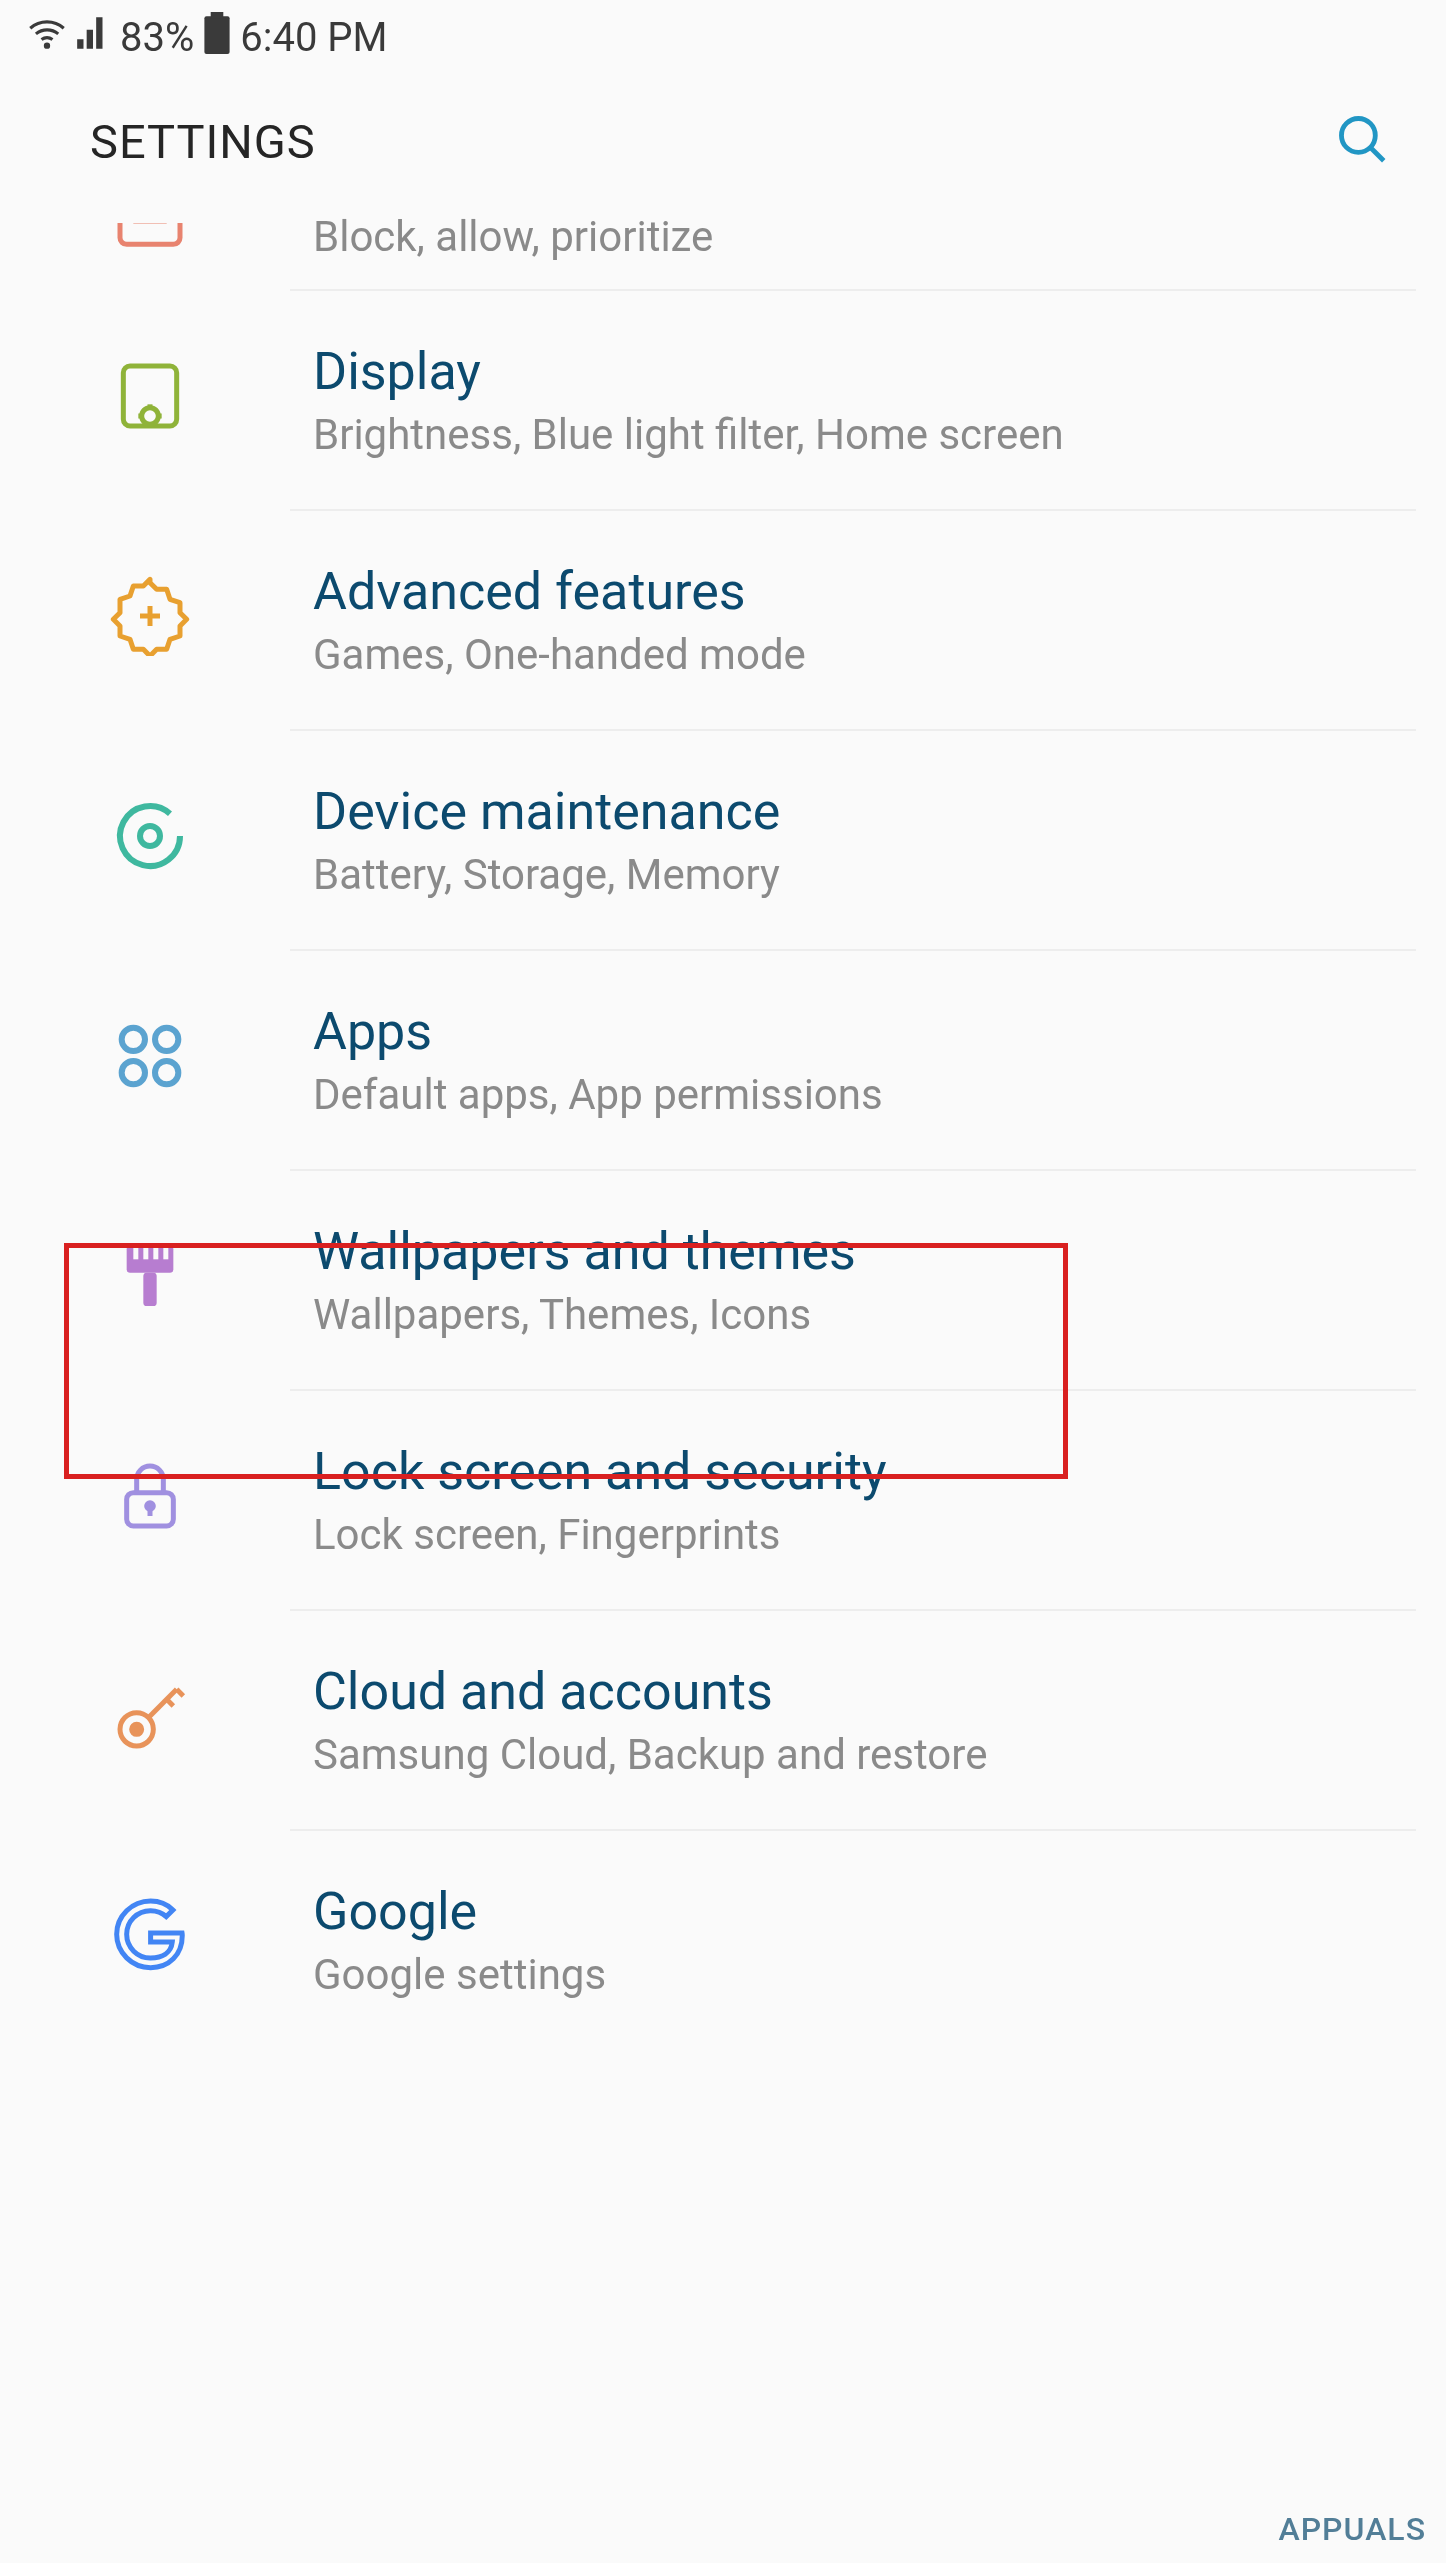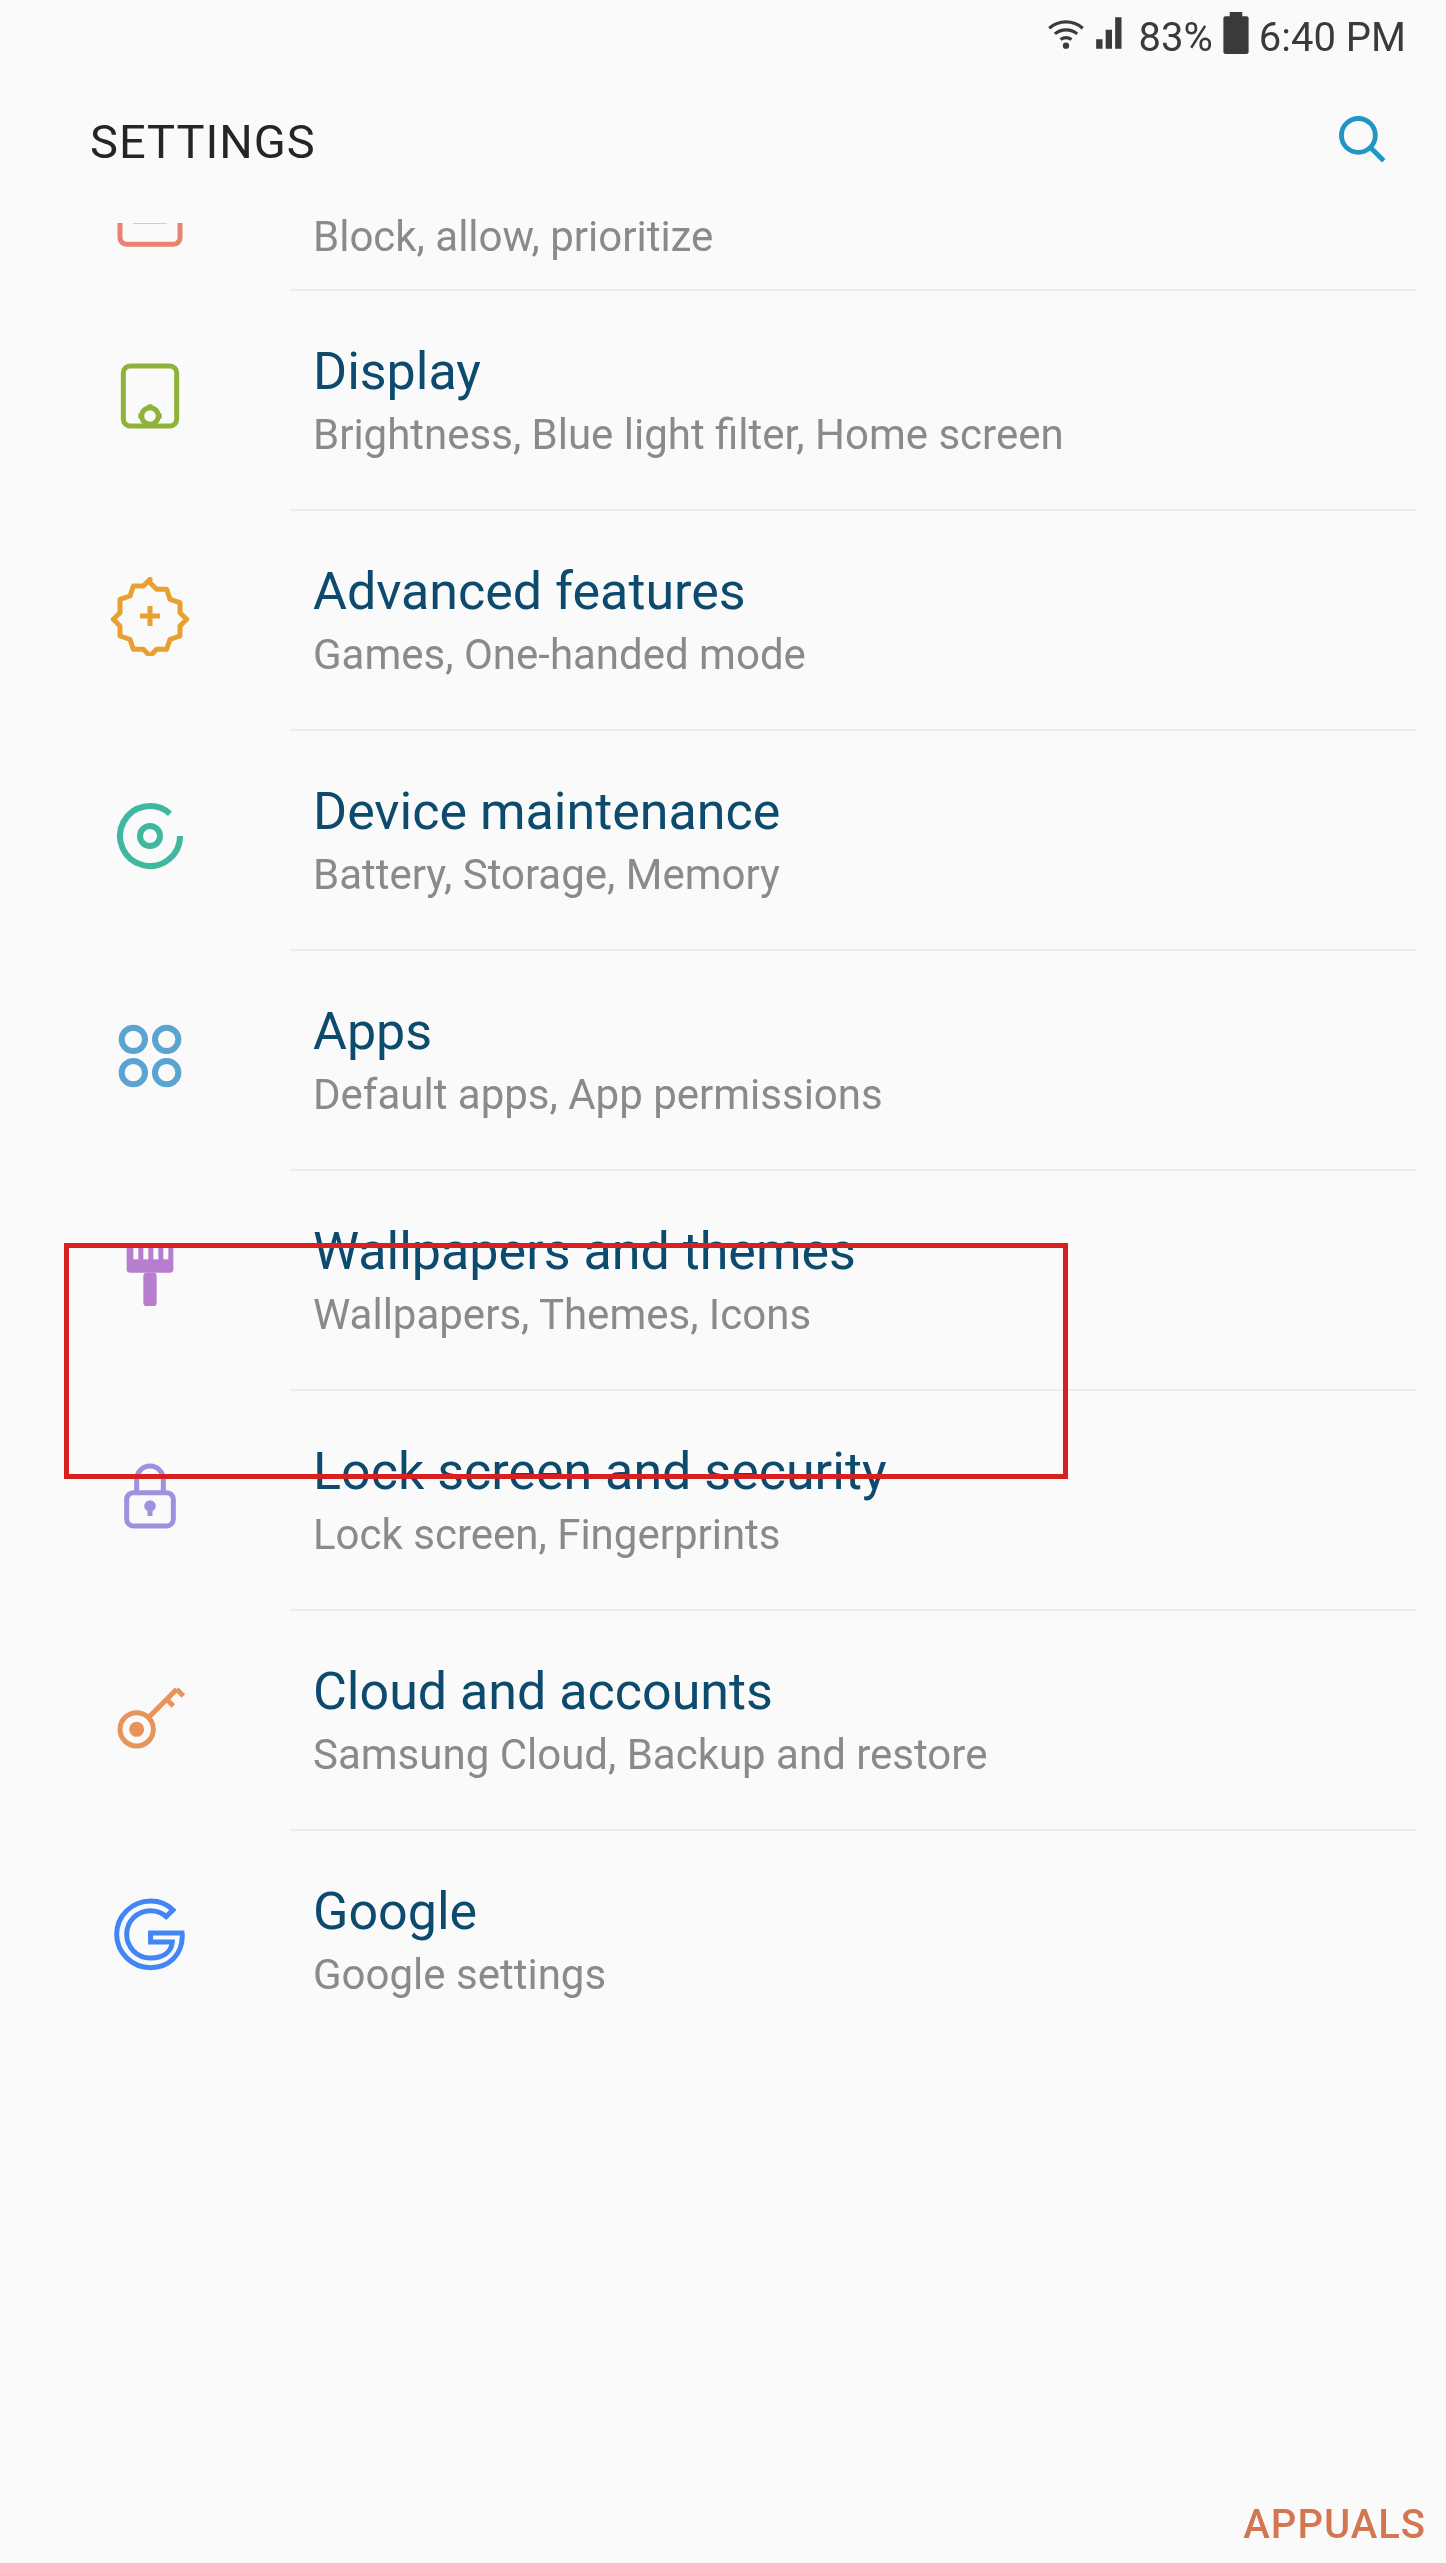--- a/index.html
+++ b/index.html
@@ -9,23 +9,22 @@
     }
     body {
       font-family: -apple-system, BlinkMacSystemFont, 'Segoe UI', Roboto, sans-serif;
       background: #fafafa;
       width: 1446px;
       height: 2563px;
       position: relative;
     }
     .status-bar {
       display: flex;
-      justify-content: flex-end;
       align-items: center;
-      padding: 12px 40px;
+      padding: 12px 28px;
       gap: 12px;
       background: #fafafa;
       height: 75px;
     }
     .status-bar span {
       font-size: 40px;
       color: #3a3a3a;
     }
     .status-icons {
       display: flex;
@@ -109,22 +108,22 @@
       pointer-events: none;
       left: 64px;
       top: 1243px;
       width: 1004px;
       height: 236px;
     }
     .watermark {
       position: absolute;
       bottom: 15px;
       right: 20px;
-      font-size: 40px;
-      color: #c2410c;
+      font-size: 32px;
+      color: #0c4a6e;
       font-weight: 500;
       letter-spacing: 1px;
       opacity: 0.7;
     }
   </style>
 </head>
 <body>
 
 <div class="status-bar">
   <div class="status-icons">

